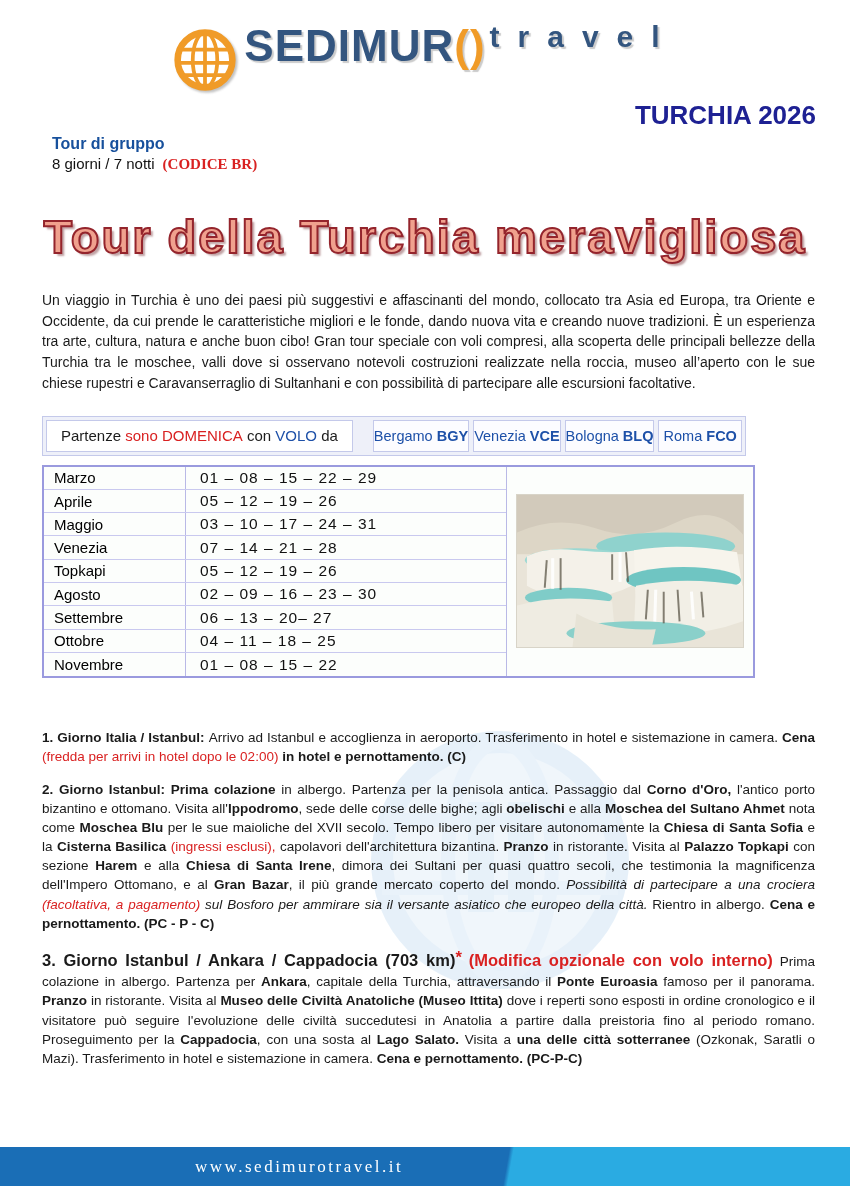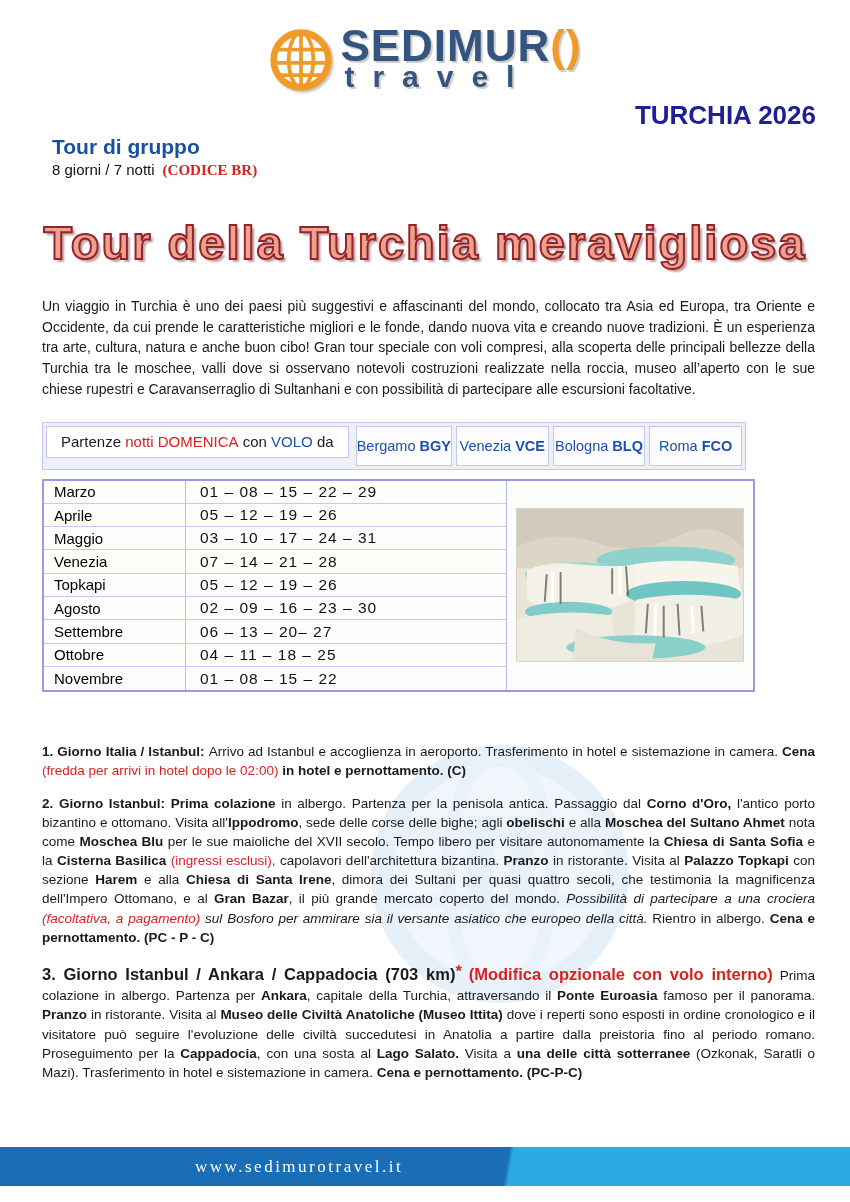--- a/index.html
+++ b/index.html
@@ -5,42 +5,42 @@
   * { margin:0; padding:0; box-sizing:border-box; }
   html,body { background:#fff; }
   .page {
     position:relative; width:850px; height:1202px; margin:0 auto;
     background:#fff; overflow:hidden;
     font-family:"Liberation Sans", sans-serif; color:#1c1c1c;
   }
   
   .logo-block { display:flex; justify-content:center; align-items:flex-start; padding-top:26px; }
   .globe { width:66px; height:68px; margin-right:6px; filter:drop-shadow(2px 2px 1px rgba(120,120,120,.45)); }
-  .logo-text { display:flex; flex-direction:column; }
+  .logo-text { display:flex; flex-direction:row; }
   .logo-main { font-size:44px; font-weight:bold; color:var(--logo-blue); line-height:40px; letter-spacing:1px; text-shadow:2px 2px 1px rgba(140,140,140,.45); }
   .logo-main .paren { color:var(--orange); font-weight:bold; }
   .logo-sub { font-size:30px; font-weight:bold; color:var(--logo-blue); letter-spacing:18px; line-height:30px; margin-top:-4px; padding-left:4px; text-shadow:2px 2px 1px rgba(140,140,140,.45); }
   
   .year-title { text-align:right; margin:6px 34px 0 0; font-size:26px; font-weight:bold; color:var(--navy); letter-spacing:0;padding-left:48px; }
-  .group-title { margin:4px 0 0 52px; font-size:21px; font-weight:bold; color:var(--blue-heading); }
+  .group-title { margin:4px 0 0 52px; font-size:16px; font-weight:bold; color:var(--blue-heading); }
   .duration-line { margin:2px 0 0 52px; font-size:15px; color:#111; }
   .duration-line .code { font-family:"Liberation Serif", serif; font-weight:bold; color:var(--red); margin-left:8px; }
   
   .tour-title {
     text-align:center; margin-top:36px; font-size:47px; font-weight:bold; letter-spacing:2px;
     color:var(--title-fill); -webkit-text-stroke:2px var(--title-stroke);
     text-shadow:3px 3px 2px rgba(100,25,30,.4), -1px -1px 0 rgba(255,255,255,.7);
   }
   
   .intro { margin:26px 35px 0 42px; text-align:justify; font-size:14px; line-height:1.48; color:#1a1a1a; }
   
-  .departures-bar { margin:22px 0 0 42px; width:704px; display:flex; gap:7px; background:#eef0f9; border:1px solid #c4c9ea; padding:3px; }
+  .departures-bar { margin:22px 0 0 42px; width:704px; display:flex; gap:20px; background:#eef0f9; border:1px solid #c4c9ea; padding:3px; }
   .bar-label { flex:0 0 272px; background:#fff; border:1px solid #c4c9ea; display:flex; align-items:center; padding:0 14px; font-size:15px; height:32px; white-space:pre; }
   .airports { flex:1; display:flex; gap:4px; }
-  .airport-cell { flex:1; background:#fcfcff; border:1px solid #c4c9ea; display:flex; align-items:center; justify-content:center; font-size:14.5px; color:var(--link-blue); height:40px; white-space:pre; }
+  .airport-cell { flex:1; background:#fcfcff; border:1px solid #c4c9ea; display:flex; align-items:center; justify-content:center; font-size:14.5px; color:var(--link-blue); height:32px; white-space:pre; }
   
   .dep-table { margin:9px 0 0 42px; width:713px; border:2px solid var(--lavender-border); display:flex; background:#fcfefc; }
   .dep-rows { flex:0 0 462px; display:flex; flex-direction:column; }
   .dep-row { display:flex; align-items:stretch; height:23.3px; border-bottom:1px solid var(--lavender-light); }
   .dep-row:last-child { border-bottom:none; }
   .dep-month { flex:0 0 142px; display:flex; align-items:center; padding-left:10px; border-right:1px solid #b9b9e6; font-size:15px; color:#000; }
   .dep-dates { flex:1; display:flex; align-items:center; padding-left:14px; font-size:15.5px; letter-spacing:1px; color:#111; }
   .photo-cell { flex:1; border-left:1px solid #b9b9e6; display:flex; align-items:center; justify-content:center; }
   .photo-frame { width:228px; height:154px; border:1px solid #d8d4c8; }
   
@@ -85,21 +85,21 @@
   <div class="group-title">Tour di gruppo</div>
   <div class="duration-line">
     <span>8 giorni / 7 notti</span><span class="code">(CODICE BR)</span>
   </div>
 
   <h1 class="tour-title">Tour della Turchia meravigliosa</h1>
 
   <p class="intro">Un viaggio in Turchia è uno dei paesi più suggestivi e affascinanti del mondo, collocato tra Asia ed Europa, tra Oriente e Occidente, da cui prende le caratteristiche migliori e le fonde, dando nuova vita e creando nuove tradizioni. È un esperienza tra arte, cultura, natura e anche buon cibo! Gran tour speciale con voli compresi, alla scoperta delle principali bellezze della Turchia tra le moschee, valli dove si osservano notevoli costruzioni realizzate nella roccia, museo all’aperto con le sue chiese rupestri e Caravanserraglio di Sultanhani e con possibilità di partecipare alle escursioni facoltative.</p>
 
   <div class="departures-bar">
-    <div class="bar-label"><span>Partenze </span><span class="red">notti DOMENICA</span><span> con </span><span class="blue">VOLO</span><span> da</span></div>
+    <div class="bar-label"><span>Partenze </span><span class="red">sono DOMENICA</span><span> con </span><span class="blue">VOLO</span><span> da</span></div>
     <div id="airports" class="airports">
         <div class="airport-cell"><span>Bergamo </span><span class="b">BGY</span></div>
         <div class="airport-cell"><span>Venezia </span><span class="b">VCE</span></div>
         <div class="airport-cell"><span>Bologna </span><span class="b">BLQ</span></div>
         <div class="airport-cell"><span>Roma </span><span class="b">FCO</span></div>
       </div>
   </div>
 
   <div class="dep-table">
     <div id="dep-rows" class="dep-rows">

